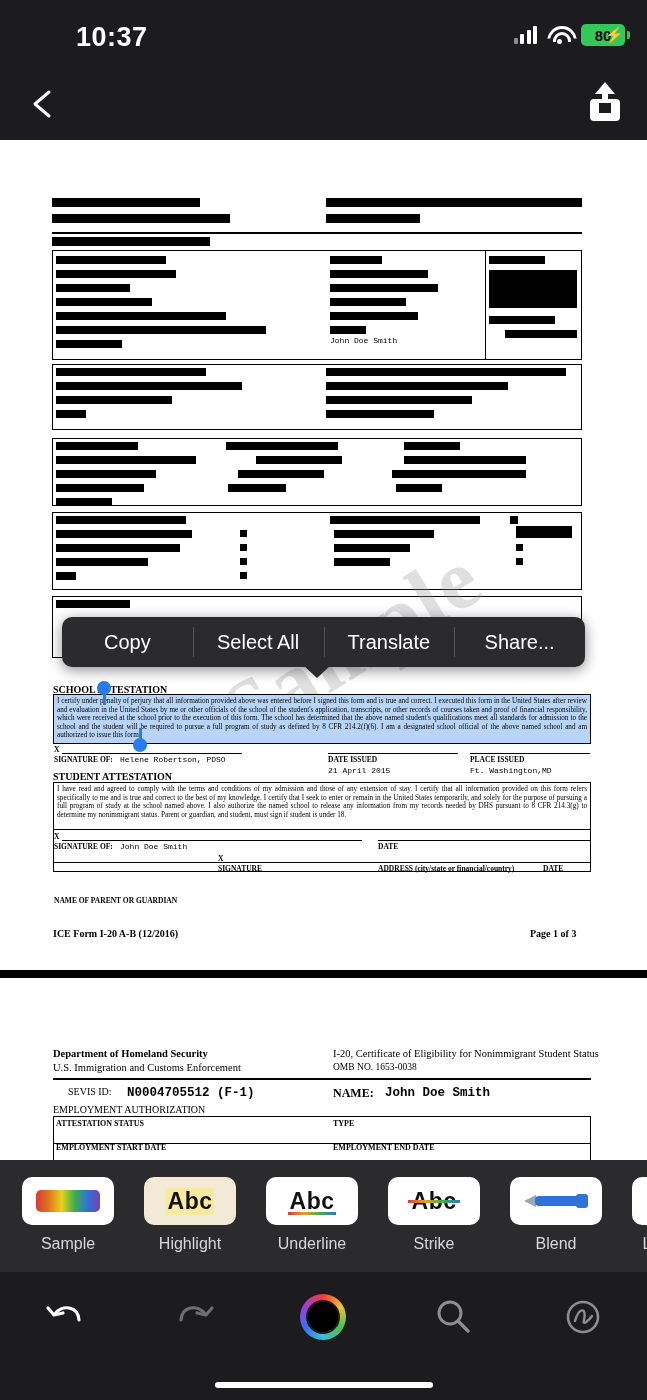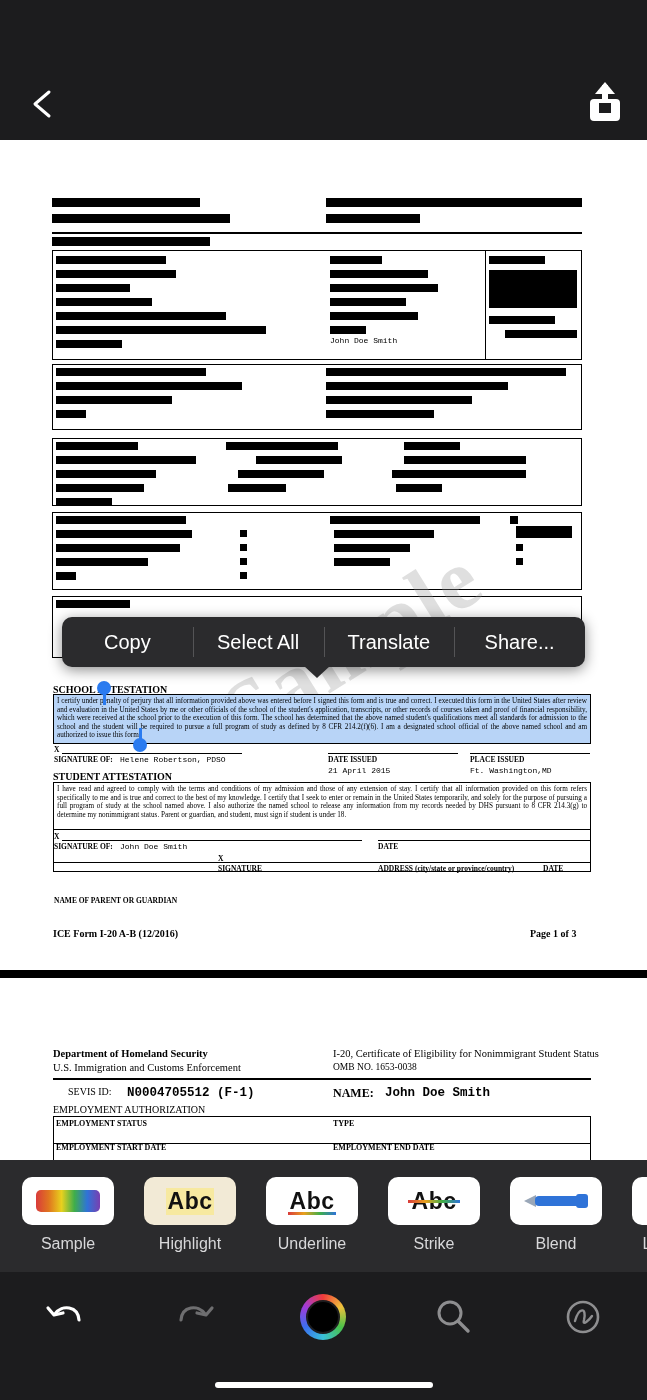--- a/index.html
+++ b/index.html
@@ -232,20 +232,38 @@
   .color-ring i {
     width: 34px; height: 34px; border-radius: 50%; background: #000;
     border: 2px solid #1c1c1e;
   }
 </style>
 </head>
 <body>
 
 <div id="app">
 
+  <div class="statusbar">
+    <div class="status-time">10:37</div>
+    <div class="status-right">
+      <div class="sig-bars">
+        <i></i>
+          <i></i>
+          <i></i>
+          <i></i>
+      </div>
+      <div class="wifi">
+          <em></em>
+        </div>
+      <div class="battery">
+        <span>80</span>
+        <div class="bolt">⚡</div>
+      </div>
+    </div>
+  </div>
 
   <div class="navbar">
     <div class="back-chevron">
       <svg width="40" height="40" viewBox="0 0 40 40">
         <polyline points="25,8 11,20 25,32" fill="none" stroke="#ffffff" stroke-width="3" stroke-linecap="round" stroke-linejoin="round"></polyline>
       </svg>
     </div>
     <div class="share-btn">
       <svg width="44" height="44" viewBox="0 0 44 44">
         <rect x="7" y="17" width="30" height="22" rx="4" fill="#ffffff"></rect>
@@ -359,21 +377,21 @@
       <div class="hline" style="left:62px; top:700px; width:300px;"></div>
       <div class="hline" style="left:378px; top:700px; width:212px;"></div>
       <div class="small-lbl" style="left:54px; top:702px;">SIGNATURE OF:</div>
       <div class="small-val" style="left:120px; top:702px;">John Doe Smith</div>
       <div class="small-lbl" style="left:378px; top:702px;">DATE</div>
 
       <div class="small-lbl" style="left:218px; top:714px;">X</div>
       <div class="hline" style="left:53px; top:722px; width:538px;"></div>
       <div class="small-lbl" style="left:54px; top:756px;">NAME OF PARENT OR GUARDIAN</div>
       <div class="small-lbl" style="left:218px; top:724px;">SIGNATURE</div>
-      <div class="small-lbl" style="left:378px; top:724px;">ADDRESS (city/state or province/country)</div>
+      <div class="small-lbl" style="left:378px; top:724px;">ADDRESS (city/state or financial/country)</div>
       <div class="small-lbl" style="left:543px; top:724px;">DATE</div>
       <div class="boxline" style="left:53px; top:690px; width:538px; height:42px; border-top:none;"></div>
 
       <div class="txt serif" style="left:53px; top:788px; font-size:10px; font-weight:bold;">ICE Form I-20 A-B (12/2016)</div>
       <div class="txt serif" style="left:530px; top:788px; font-size:10px; font-weight:bold;">Page 1 of 3</div>
     </div>
 
     <div class="page page2">
       <div class="txt serif" style="left:53px; top:70px; font-size:10.5px; font-weight:bold;">Department of Homeland Security</div>
       <div class="txt serif" style="left:53px; top:84px; font-size:10.5px;">U.S. Immigration and Customs Enforcement</div>
@@ -382,21 +400,21 @@
       <div class="hline" style="left:53px; top:100px; width:538px; height:2px;"></div>
 
       <div class="txt serif" style="left:68px; top:108px; font-size:10px; font-weight:normal;">SEVIS ID:</div>
       <div class="txt mono" style="left:127px; top:108px; font-size:12.5px; font-weight:bold;">N0004705512  (F-1)</div>
       <div class="txt serif" style="left:333px; top:108px; font-size:12px; font-weight:bold;">NAME:</div>
       <div class="txt mono" style="left:385px; top:108px; font-size:12.5px; font-weight:bold;">John Doe Smith</div>
 
       <div class="txt serif" style="left:53px; top:126px; font-size:10px; font-weight:normal;">EMPLOYMENT AUTHORIZATION</div>
       <div class="hline" style="left:53px; top:138px; width:538px;"></div>
       <div class="boxline" style="left:53px; top:138px; width:538px; height:62px; border-bottom:none;"></div>
-      <div class="txt serif" style="left:56px; top:141px; font-size:8px; font-weight:bold;">EMPLOYMENT STATUS</div>
+      <div class="txt serif" style="left:56px; top:141px; font-size:8px; font-weight:bold;">ATTESTATION STATUS</div>
       <div class="txt serif" style="left:333px; top:141px; font-size:8px; font-weight:bold;">TYPE</div>
       <div class="hline" style="left:53px; top:165px; width:538px;"></div>
       <div class="txt serif" style="left:56px; top:165px; font-size:8px; font-weight:bold;">EMPLOYMENT START DATE</div>
       <div class="txt serif" style="left:333px; top:165px; font-size:8px; font-weight:bold;">EMPLOYMENT END DATE</div>
     </div>
 
     <div class="sel-handle start" style="left:97px; top:541px;"></div>
     <div class="sel-handle end" style="left:133px; top:598px;"></div>
   </div>
 

